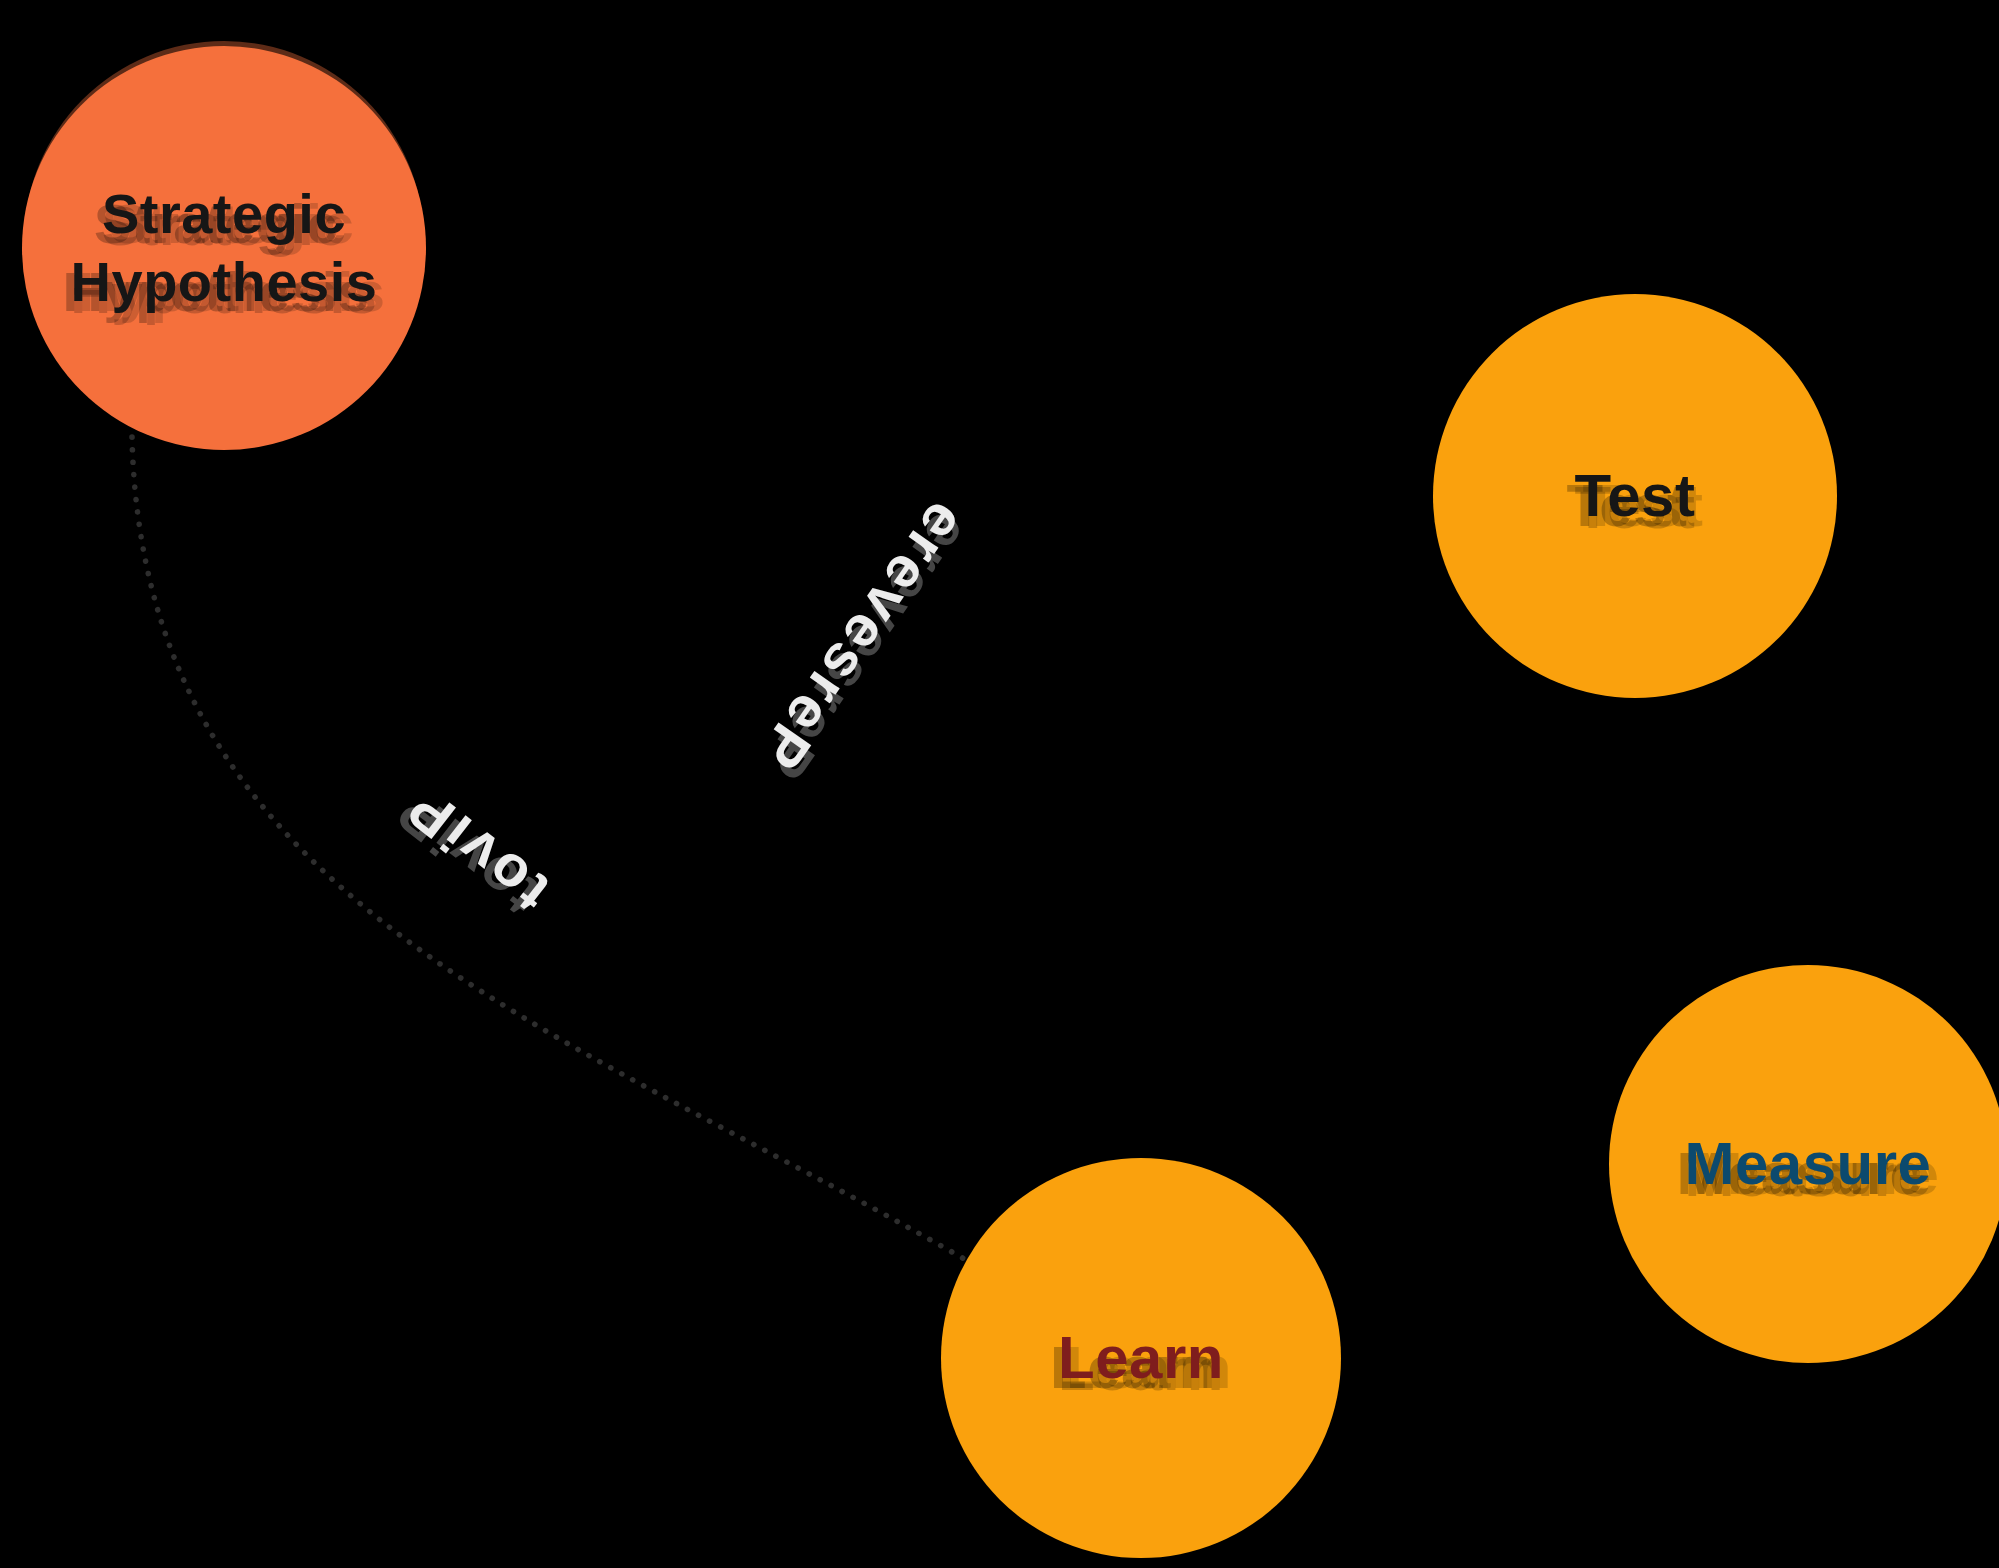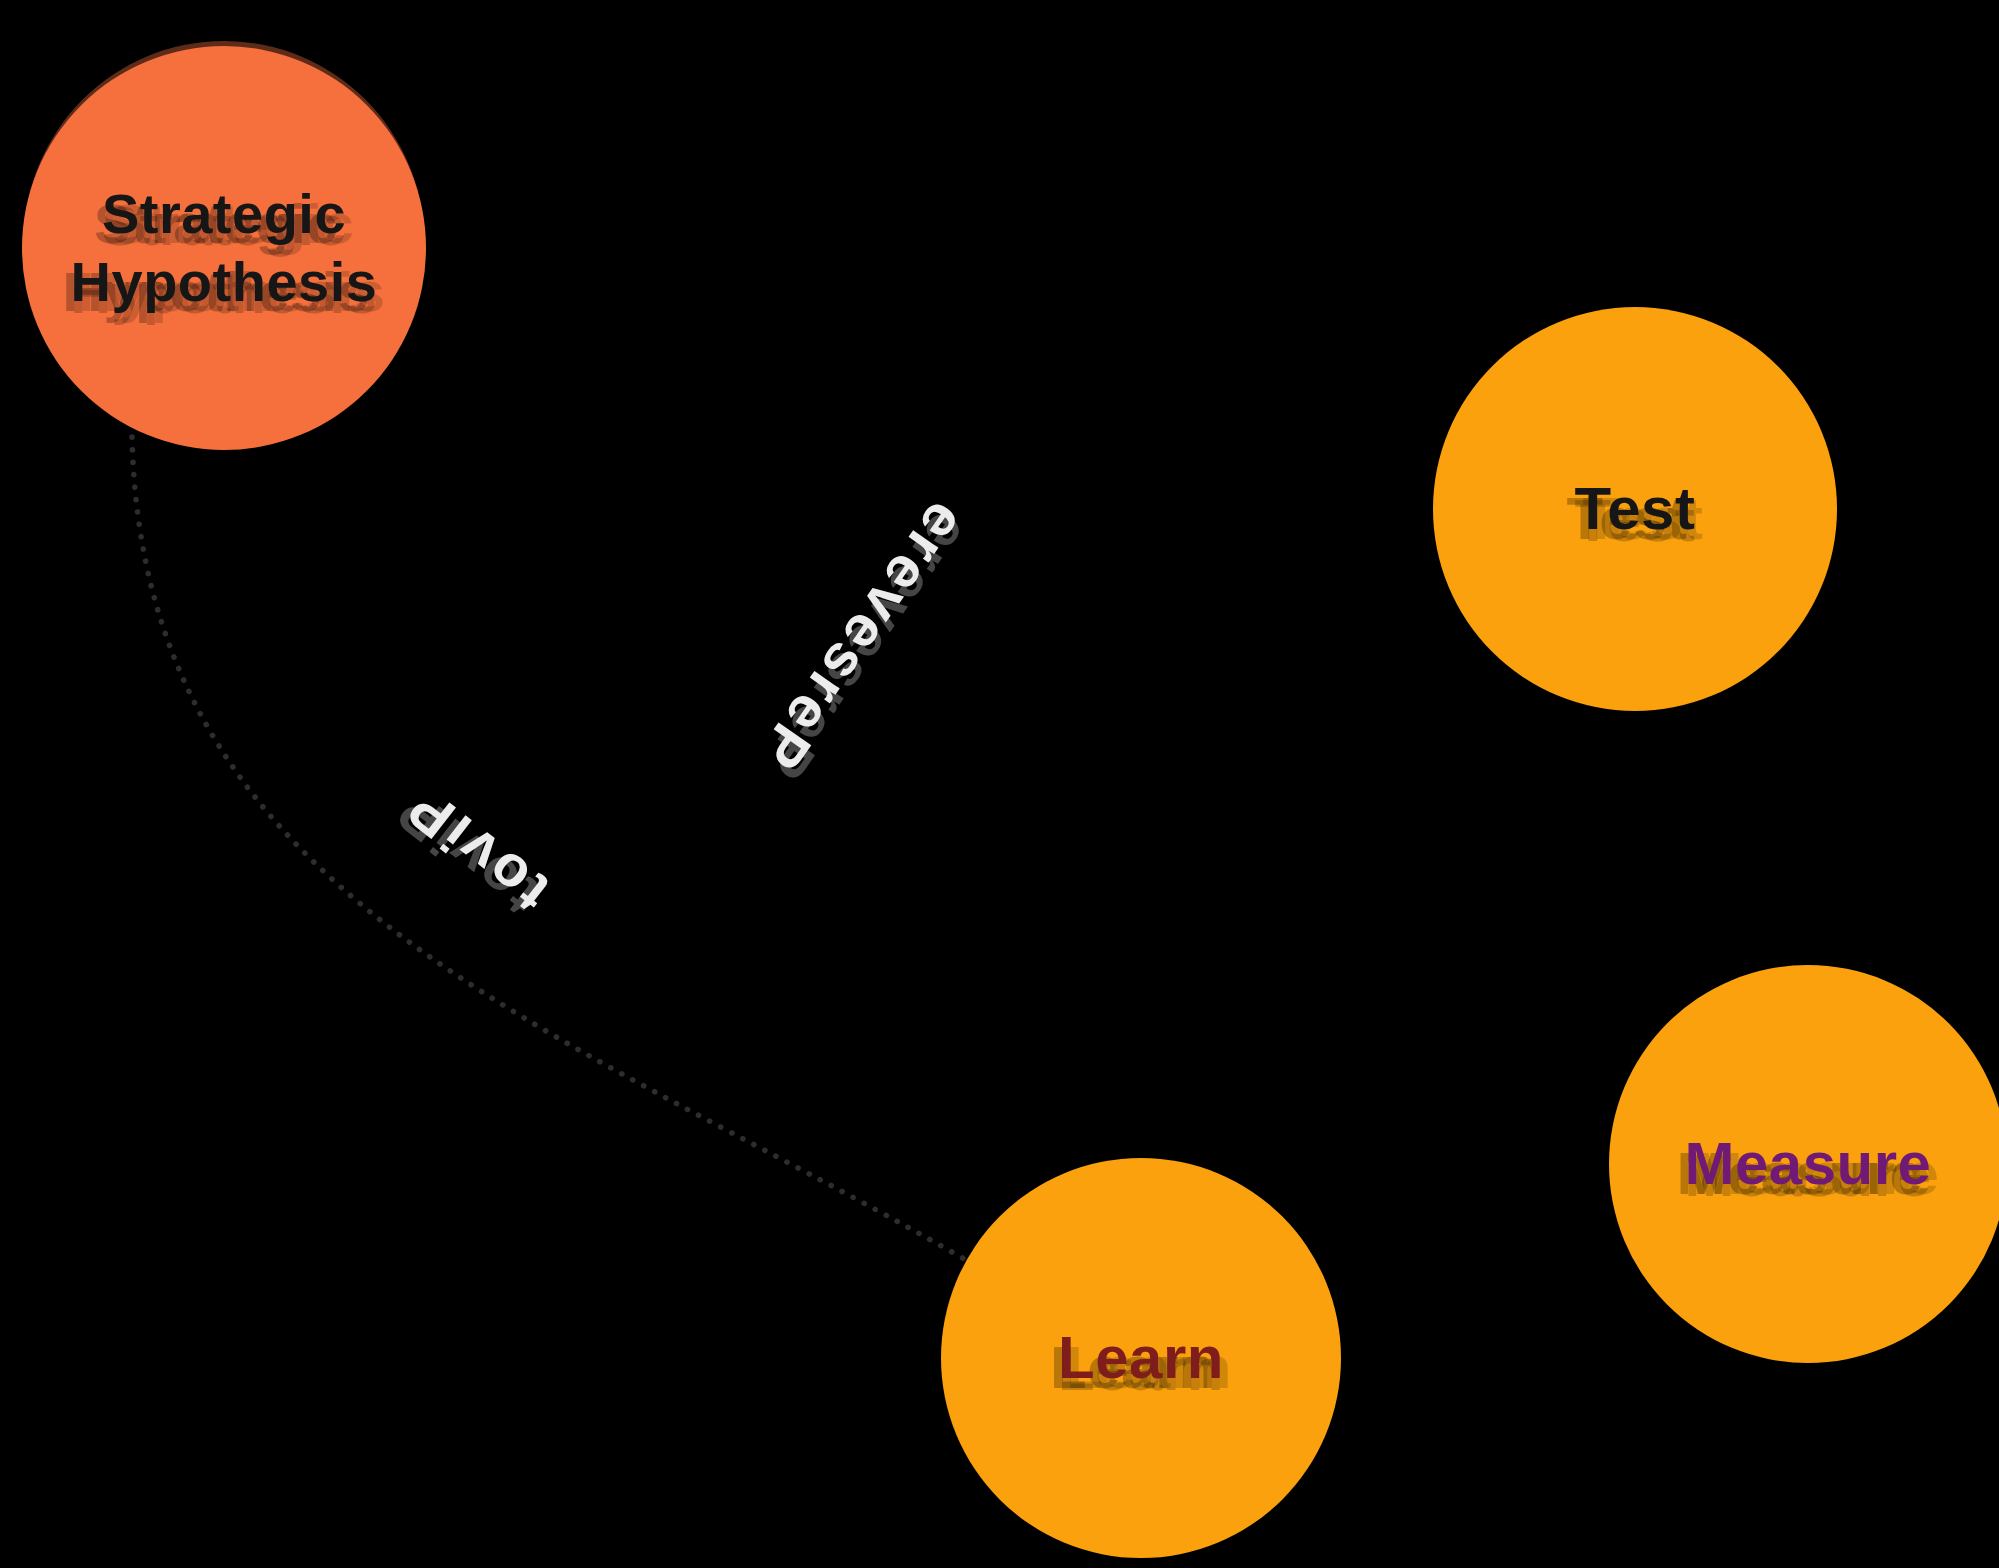--- a/index.html
+++ b/index.html
@@ -59,21 +59,21 @@
     width: 404px;
     height: 404px;
     box-shadow: 0 -7px 0 -2px rgba(244, 112, 60, 0.38);
   }
   #node-strategic-hypothesis .node-label {
     font-size: 56px;
     width: 350px;
   }
   #node-test {
     left: 1420px;
-    top: 307px;
+    top: 294px;
     width: 404px;
     height: 404px;
   }
   #node-measure {
     left: 1596px;
     top: 965px;
     width: 398px;
     height: 398px;
   }
   #node-learn {
@@ -118,21 +118,21 @@
 
   <div class="node" id="node-strategic-hypothesis" style="background-color: rgb(245, 112, 60);">
     <div class="node-label" style="color: rgb(22, 22, 22);">Strategic Hypothesis</div>
   </div>
 
   <div class="node" id="node-test" style="background-color: rgb(250, 161, 13);">
     <div class="node-label" style="color: rgb(22, 22, 22);">Test</div>
   </div>
 
   <div class="node" id="node-measure" style="background-color: rgb(250, 161, 13);">
-    <div class="node-label" style="color: #701a75;">Measure</div>
+    <div class="node-label" style="color: #0c4a6e;">Measure</div>
   </div>
 
   <div class="node" id="node-learn" style="background-color: rgb(250, 161, 13);">
     <div class="node-label" style="color: #7f1d1d;">Learn</div>
   </div>
 
   <div class="connector-label" id="label-pivot" style="color: rgb(236, 236, 236);"><span class="flip-letter">P</span><span class="flip-letter">i</span><span class="flip-letter">v</span><span class="flip-letter">o</span><span class="flip-letter">t</span></div>
 
   <div class="connector-label" id="label-persevere" style="color: rgb(236, 236, 236);"><span class="flip-letter">P</span><span class="flip-letter">e</span><span class="flip-letter">r</span><span class="flip-letter">s</span><span class="flip-letter">e</span><span class="flip-letter">v</span><span class="flip-letter">e</span><span class="flip-letter">r</span><span class="flip-letter">e</span></div>
 

